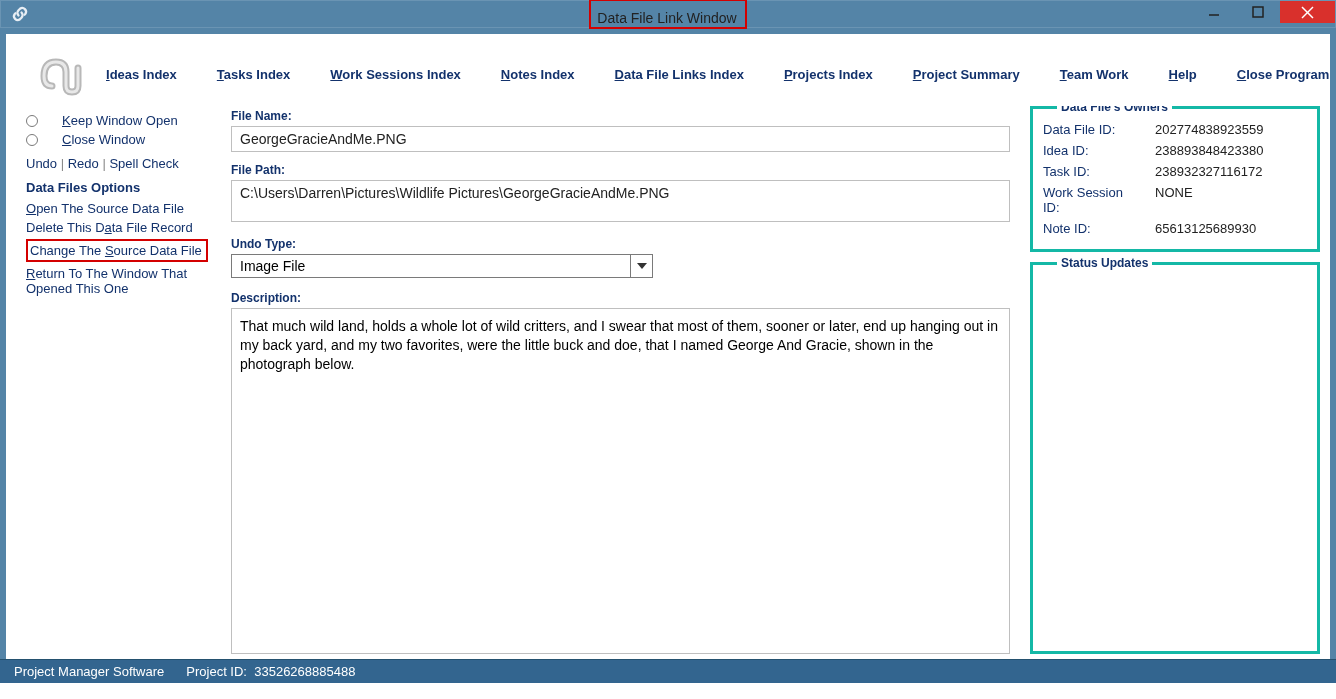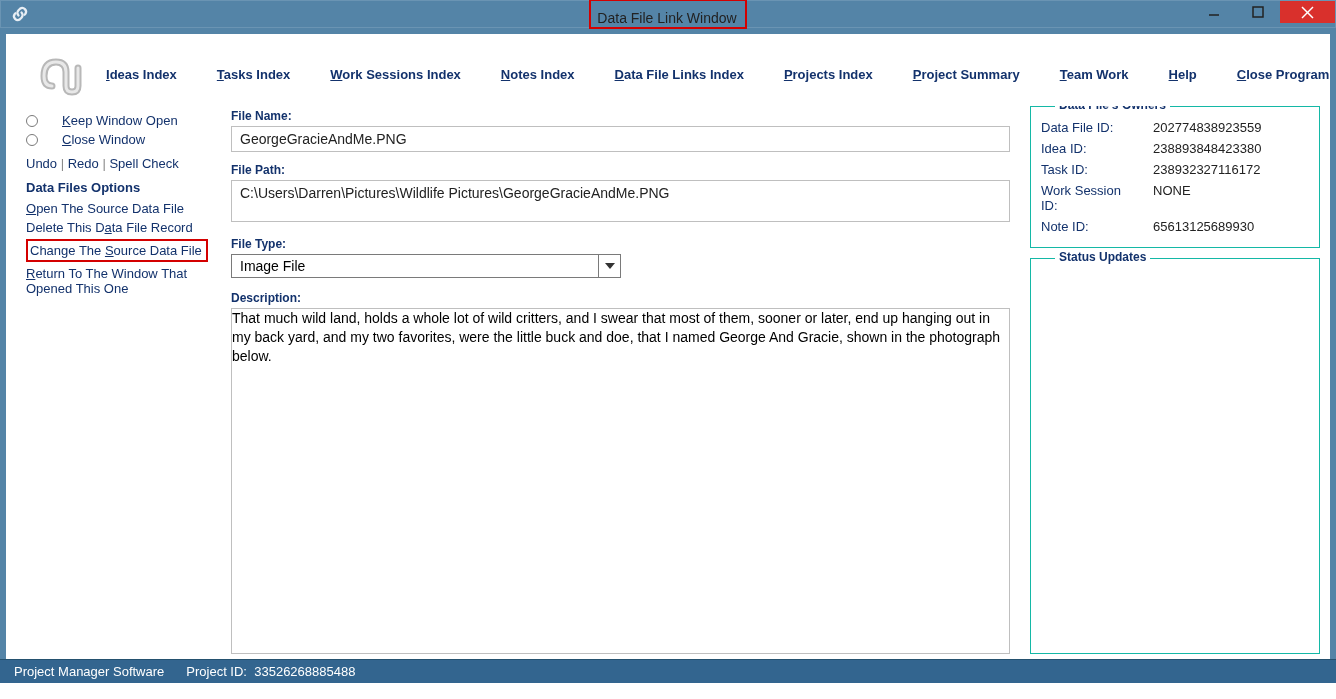--- a/index.html
+++ b/index.html
@@ -26,26 +26,26 @@
   .editgroup { margin-top:6px; margin-bottom:8px; }
   .editlink { color:#13326c; cursor:pointer; padding:1px 0; display:inline-block; }
   .editgroup .sep { color:#888; }
   .sect-head { color:#13326c; font-weight:bold; margin:6px 0 4px 0; }
   .optlink { color:#13326c; cursor:pointer; padding:2px 0; display:block; }
   .optlink .ul { text-decoration:underline; }
   .optbox { border:2px solid #d40000; display:inline-block; padding:2px 4px 2px 2px; margin:2px 0; }
   .main { flex:1; padding: 0 15px 0 10px; display:flex; flex-direction:column; }
   .fieldlabel { color:#13326c; font-weight:bold; font-size:12px; margin:3px 0; }
   .textbox { border:1px solid #bfbfbf; padding:4px 8px; font-size:14px; background:#fff; color:#222; }
-  .combo { display:flex; width:390px; }
+  .combo { display:flex; width:422px; }
   .combo .cbval { flex:1; border:1px solid #7a7a7a; padding:3px 8px; font-size:14px; }
   .combo .cbbtn { width:22px; border:1px solid #7a7a7a; border-left:none; display:flex; align-items:center; justify-content:center; }
-  .desc { border:1px solid #bfbfbf; padding:0; font-size:14px; line-height:1.35; flex:1; }
+  .desc { border:1px solid #bfbfbf; padding:8px; font-size:14px; line-height:1.35; flex:1; }
   .right { width:295px; padding-left:5px; display:flex; flex-direction:column; gap:10px; }
-  .fieldset { border:1px solid #14b8a6; position:relative; padding:10px 10px 10px 10px; }
+  .fieldset { border:3px solid #14b8a6; position:relative; padding:10px 10px 10px 10px; }
   .fieldset .legend { position:absolute; top:-9px; left:24px; background:#fff; padding:0 4px; color:#13326c; font-weight:bold; font-size:12px; }
   .kv { display:flex; gap:12px; padding:3px 0; font-size:13px; }
   .kv .k { width:100px; color:#13326c; }
   .kv .v { color:#222; }
   .status-fs { flex:1; }
   .statusbar { height:24px; background:#33658f; color:#fff; display:flex; align-items:center; padding:0 14px; font-size:13px; gap:22px; border-top:1px solid #24516f; }
   svg { display:block; }
 </style>
 </head>
 <body>
@@ -132,21 +132,21 @@
       <span class="optlink" style="max-width:170px"><span class="ul">R</span><span>eturn To The Window That Opened This One</span></span>
     </div>
 
     <div class="main">
       <div class="fieldlabel">File Name:</div>
       <div class="textbox">GeorgeGracieAndMe.PNG</div>
       <div style="height:8px"></div>
       <div class="fieldlabel">File Path:</div>
       <div class="textbox" style="padding-bottom:20px">C:\Users\Darren\Pictures\Wildlife Pictures\GeorgeGracieAndMe.PNG</div>
       <div style="height:12px"></div>
-      <div class="fieldlabel">File Type:</div>
+      <div class="fieldlabel">Undo Type:</div>
       <div class="combo">
         <div class="cbval">Image File</div>
         <div class="cbbtn">
           <svg width="10" height="6">
               <polygon points="0,0 10,0 5,6" fill="#333"></polygon>
             </svg>
         </div>
       </div>
       <div style="height:10px"></div>
       <div class="fieldlabel">Description:</div>

